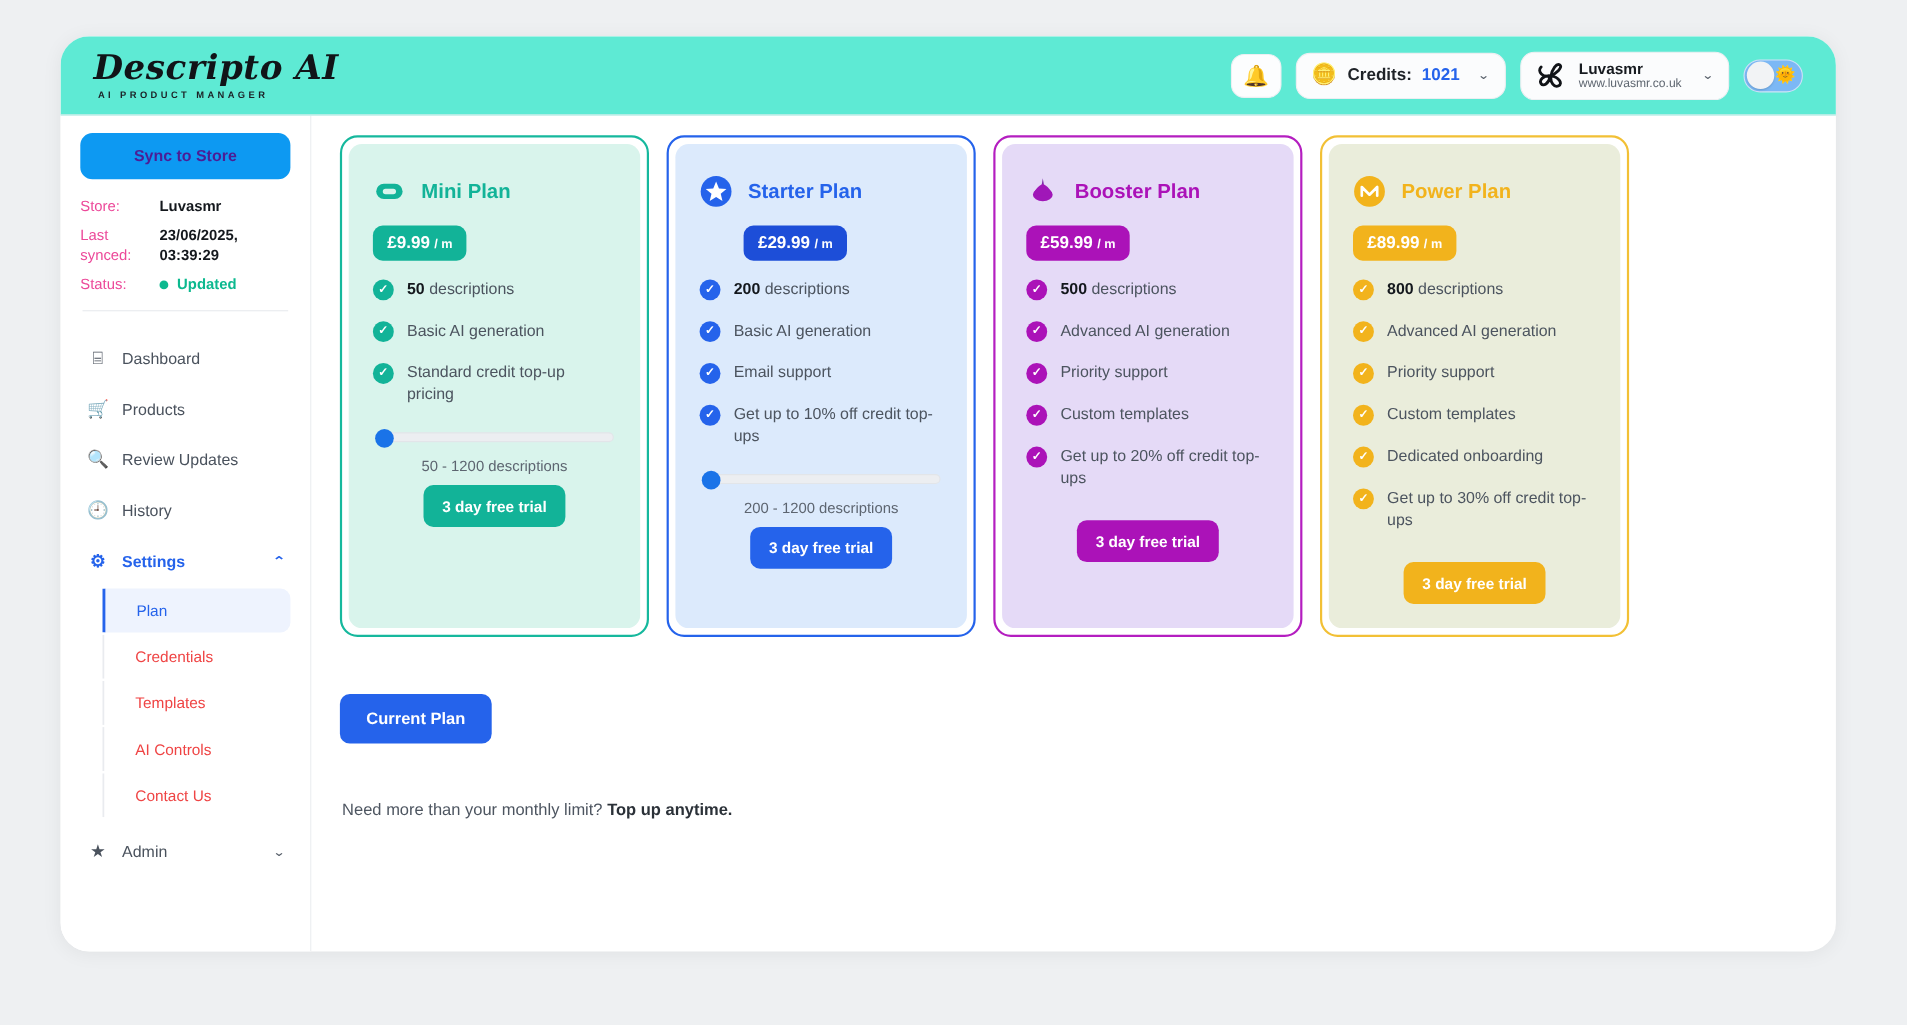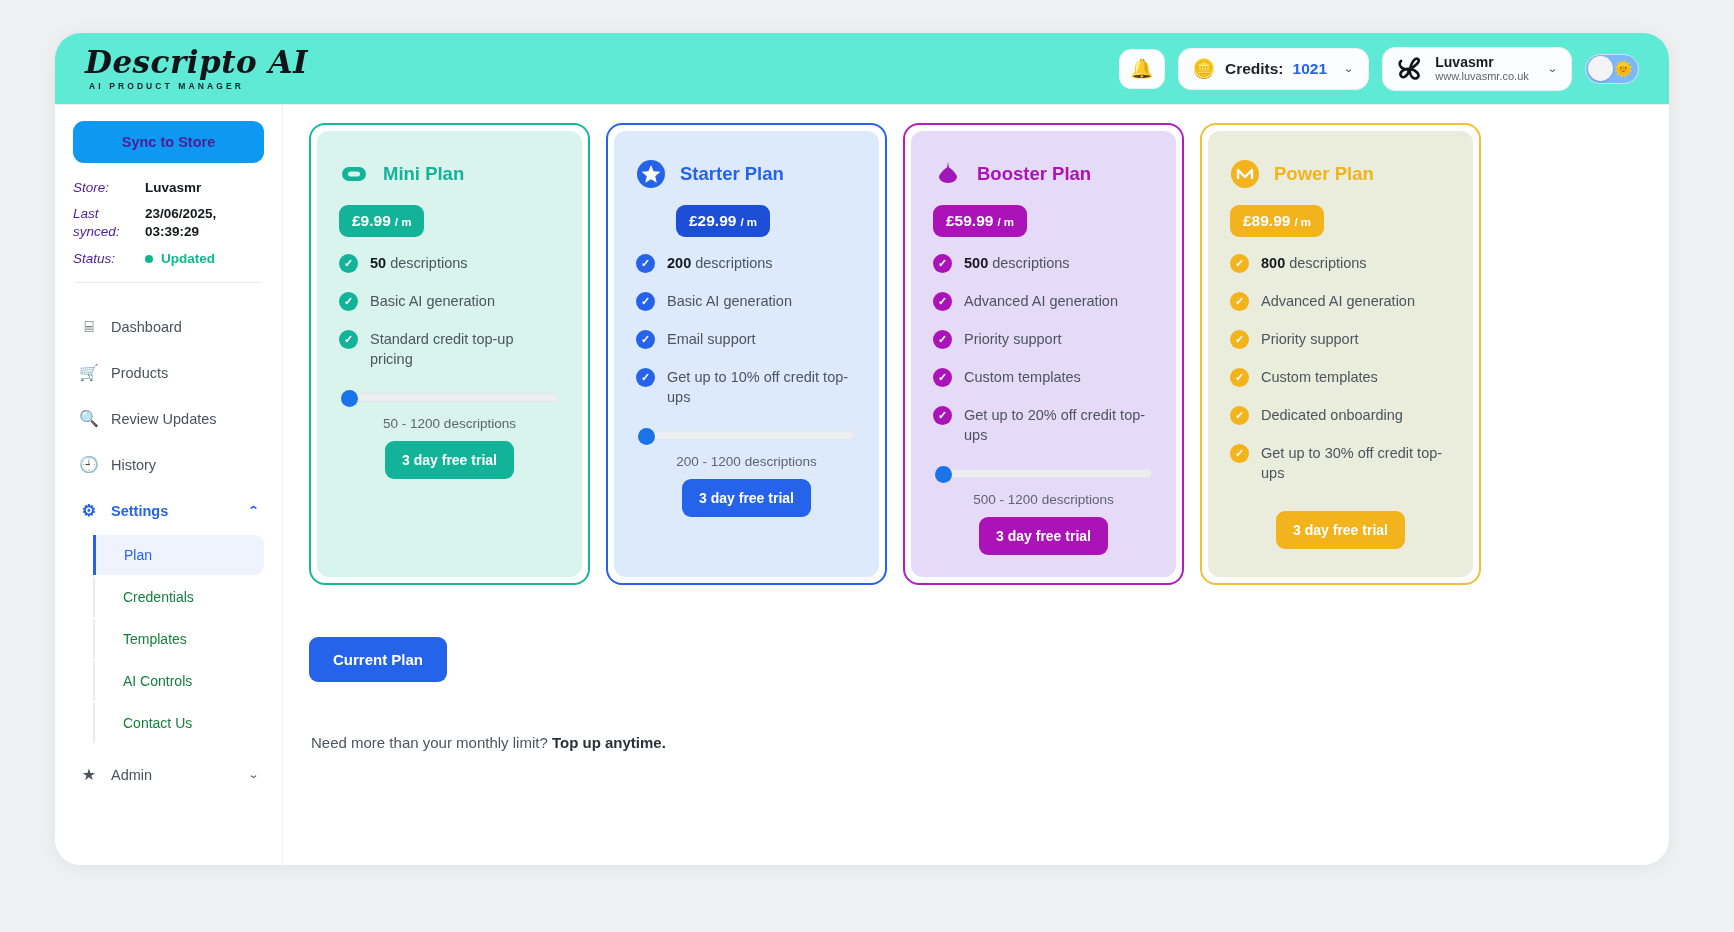--- a/index.html
+++ b/index.html
@@ -150,21 +150,21 @@
     background: #0d99f2;
     color: #4c1d95;
     font-size: 14.5px;
     font-weight: 700;
     cursor: pointer;
     font-family: inherit;
   }
 
   .meta { margin-top: 16px; font-size: 13.5px; }
   .meta-row { display: flex; margin-bottom: 8px; line-height: 1.35; }
-  .meta-key { width: 72px; flex: 0 0 72px; color: #4c1d95; font-style: italic; }
+  .meta-key { width: 72px; flex: 0 0 72px; color: #ec4899; }
   .meta-val { font-weight: 700; color: #14181d; }
   .meta-val.multi { white-space: pre-line; }
   .status-val { display: flex; align-items: center; gap: 8px; }
   .status-dot { width: 8px; height: 8px; border-radius: 50%; background: #0cb98f; }
   .status-text { color: #0cb98f; font-weight: 700; }
 
   .divider { height: 1px; background: #e8eaee; margin: 14px 2px 22px 2px; }
 
   .nav-item {
     display: flex; align-items: center;
@@ -181,21 +181,21 @@
   .nav-item.active { color: #2563eb; font-weight: 700; }
   .nav-item .chev { margin-left: auto; font-size: 11px; color:#2563eb; transform: scaleX(1.3); }
   .nav-item.plain .chev { color: #555d68; }
 
   .subnav { margin-left: 20px; }
   .sub-item {
     height: 40px;
     display: flex; align-items: center;
     padding-left: 28px;
     font-size: 14px;
-    color: #15803d;
+    color: #ef4444;
     border-left: 2px solid #e9ebef;
     border-radius: 0 9px 9px 0;
     cursor: pointer;
     margin-bottom: 2px;
   }
   .sub-item.active {
     background: #eef3fe;
     color: #2563eb;
     border-left: 3px solid #2563eb;
   }
@@ -547,26 +547,20 @@
             </div>
             <div class="feat">
               <span class="tick" style="background:#ab12b8;">✓</span>
               <span>Custom templates</span>
             </div>
             <div class="feat">
               <span class="tick" style="background:#ab12b8;">✓</span>
               <span>Get up to 20% off credit top-ups</span>
             </div>
 
-            <div class="slider-wrap">
-              <div class="slider-track">
-                <div class="slider-thumb"></div>
-              </div>
-              <div class="slider-caption">500 - 1200 descriptions</div>
-            </div>
 
             <button class="trial-btn" style="background:#ab12b8;">3 day free trial</button>
           </div>
         </div>
 
         <div class="plan-card" style="border-color:#f2c035;">
           <div class="plan-inner" style="background:#eaeddb;">
             <div class="plan-head">
               <span class="plan-icon">
                 <svg width="30" height="30" viewBox="0 0 30 30">

